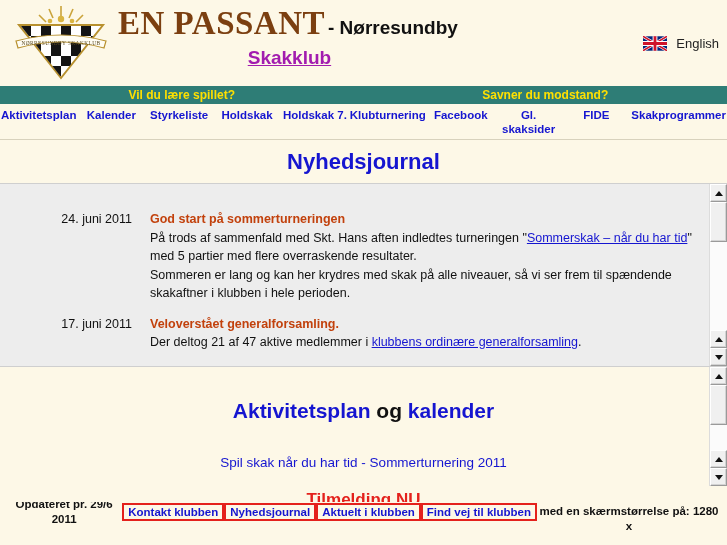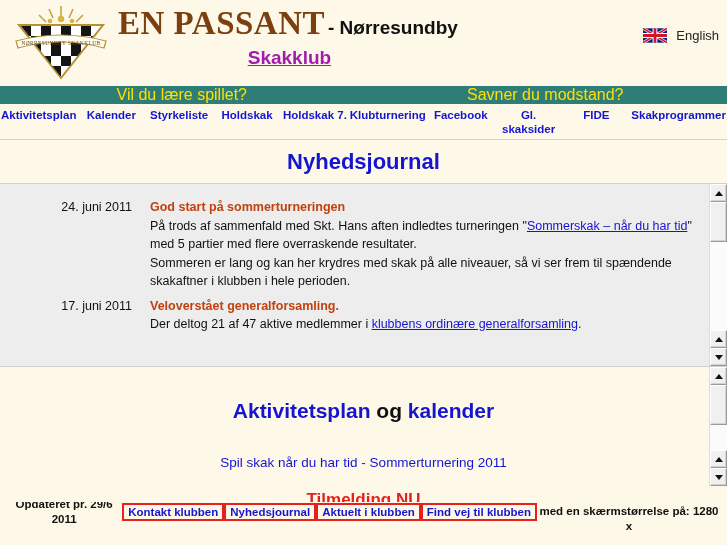--- a/index.html
+++ b/index.html
@@ -23,29 +23,29 @@
   .brand-sub{
     font-family:"Liberation Sans", sans-serif;
     font-size:19px;font-weight:bold;color:#111;
     display:inline-block;vertical-align:baseline;margin-left:3px;
   }
   .brand-line2{
     font-family:"Liberation Sans", sans-serif;
     font-size:19px;font-weight:bold;color:#a21caf;
     margin-top:5px;margin-left:3px;text-decoration:underline;
   }
-  .lang{position:absolute;right:8px;top:28px;display:flex;align-items:center;gap:9px;padding-left:21px;}
+  .lang{position:absolute;right:8px;top:36px;display:flex;align-items:center;gap:9px;padding-left:21px;}
   .flag{width:24px;height:15px;display:block;}
   .lang-label{font-size:13px;color:#222;}
 
   
   .teal-bar{
     height:18px;background:#2e7d76;
     display:flex;align-items:center;
-    color:#ffe000;font-size:16px;font-weight:normal;
+    color:#ffe000;font-size:12px;font-weight:bold;
   }
   .teal-cell{flex:1;text-align:center;white-space:nowrap;}
 
   
   .nav{background:#fdf8e7;padding:2px 0 1px 0;}
   .nav-row{display:flex;align-items:flex-start;}
   .nav-item{
     flex:1;text-align:center;color:#1515d0;font-size:11.5px;font-weight:bold;
     line-height:14px;padding:2px 1px;cursor:pointer;white-space:normal;
   }
@@ -62,21 +62,21 @@
     margin:0;font-size:22px;font-weight:bold;color:#1515d0;
     font-family:"Liberation Sans", sans-serif;
   }
 
   
   .frame{position:relative;background:#eeeeee;border-top:1px solid #cfcfcf;}
   .frame-inner{overflow:hidden;height:100%;}
   #news-frame{height:182px;}
   #news-frame .frame-inner{background:#ededed;padding:14px 0 0 0;}
 
-  .news-item{display:flex;margin:0 0 6px 0;padding:0 22px 0 0;}
+  .news-item{display:flex;margin:12px 0 6px 0;padding:0 22px 0 0;}
   .news-date{
     width:132px;min-width:132px;text-align:right;padding-right:18px;
     font-size:12.5px;color:#111;line-height:18px;
   }
   .news-body{flex:1;font-size:12.5px;color:#111;line-height:18.5px;}
   .news-title{font-weight:bold;color:#c2410c;}
   .news-body a{color:#1515d0;text-decoration:underline;}
 
   
   #act-frame{height:119px;border-top:1px solid #cfcfcf;}

